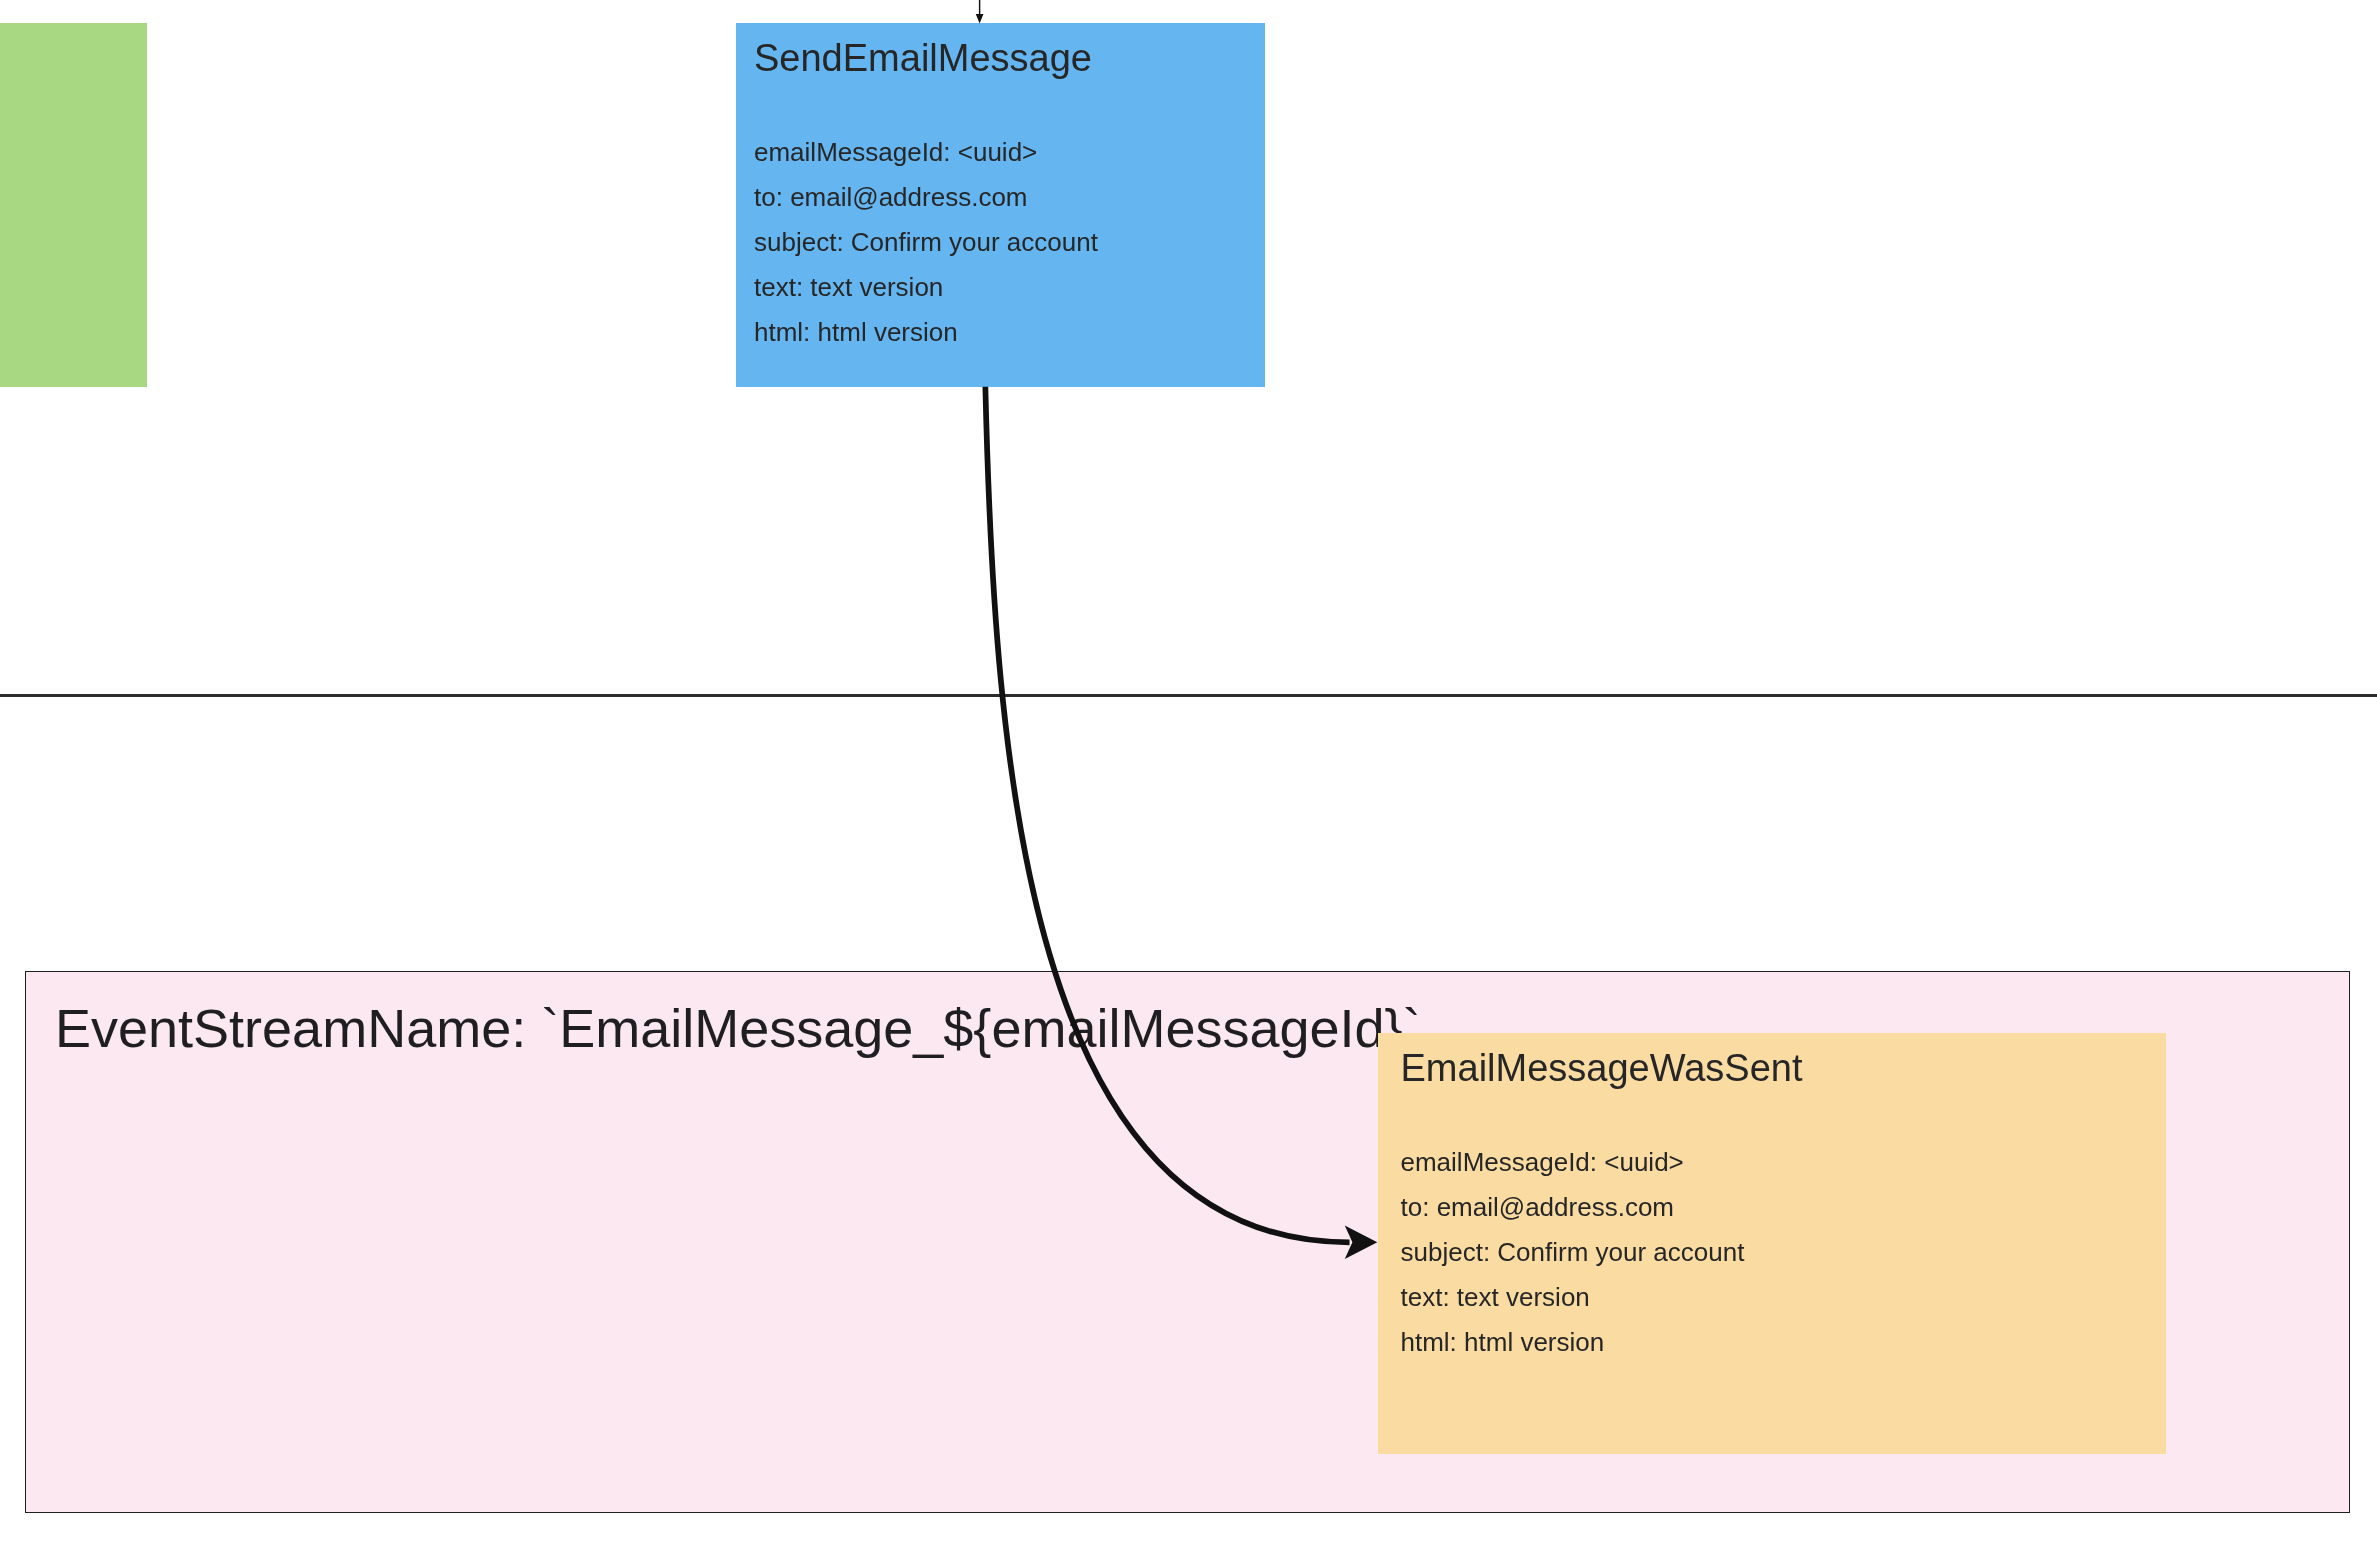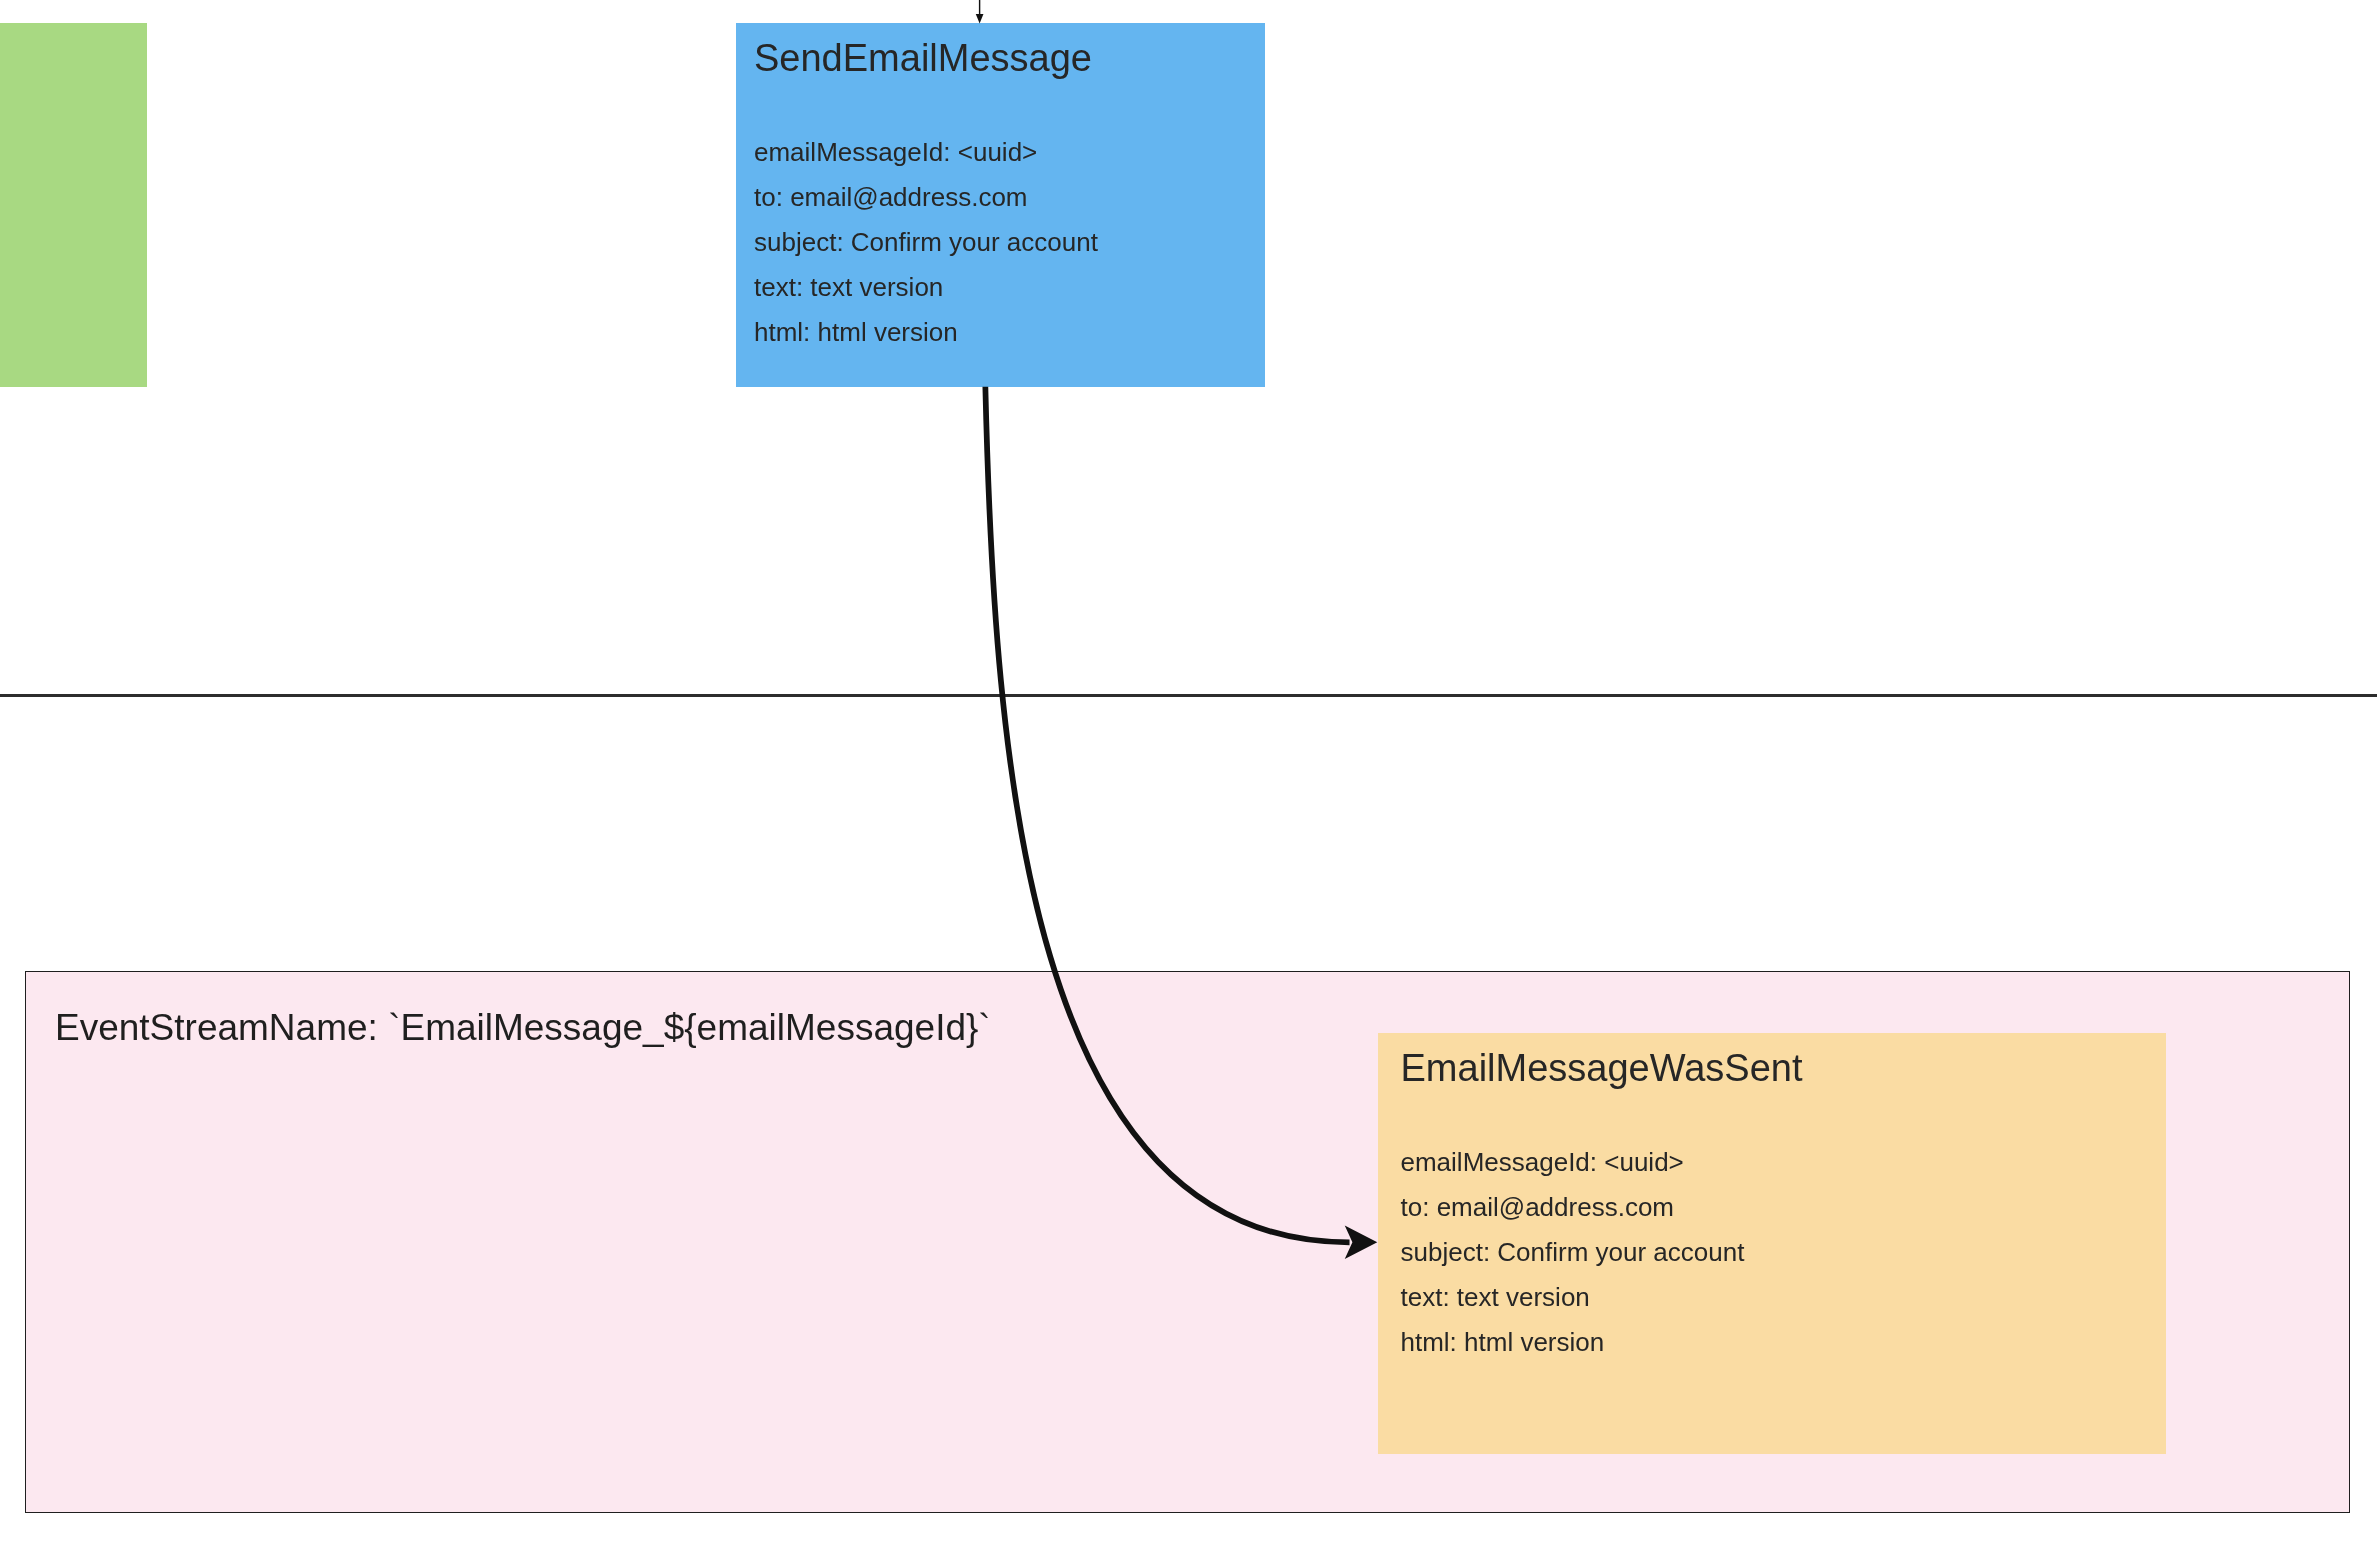--- a/index.html
+++ b/index.html
@@ -81,21 +81,21 @@
     background: #fce8f0;
     border: 1.4px solid #1f1f1f;
   }
   .stream-lane-text {
     position: absolute;
     left: 29px;
     top: 20px;
     color: #1f1f1f;
   }
   .stream-lane-text .lane-line {
-    font-size: 37px;
+    font-size: 54px;
     line-height: 72px;
     white-space: nowrap;
   }
 
   
   .overlay {
     position: absolute;
     left: 0;
     top: 0;
     width: 2377px;

